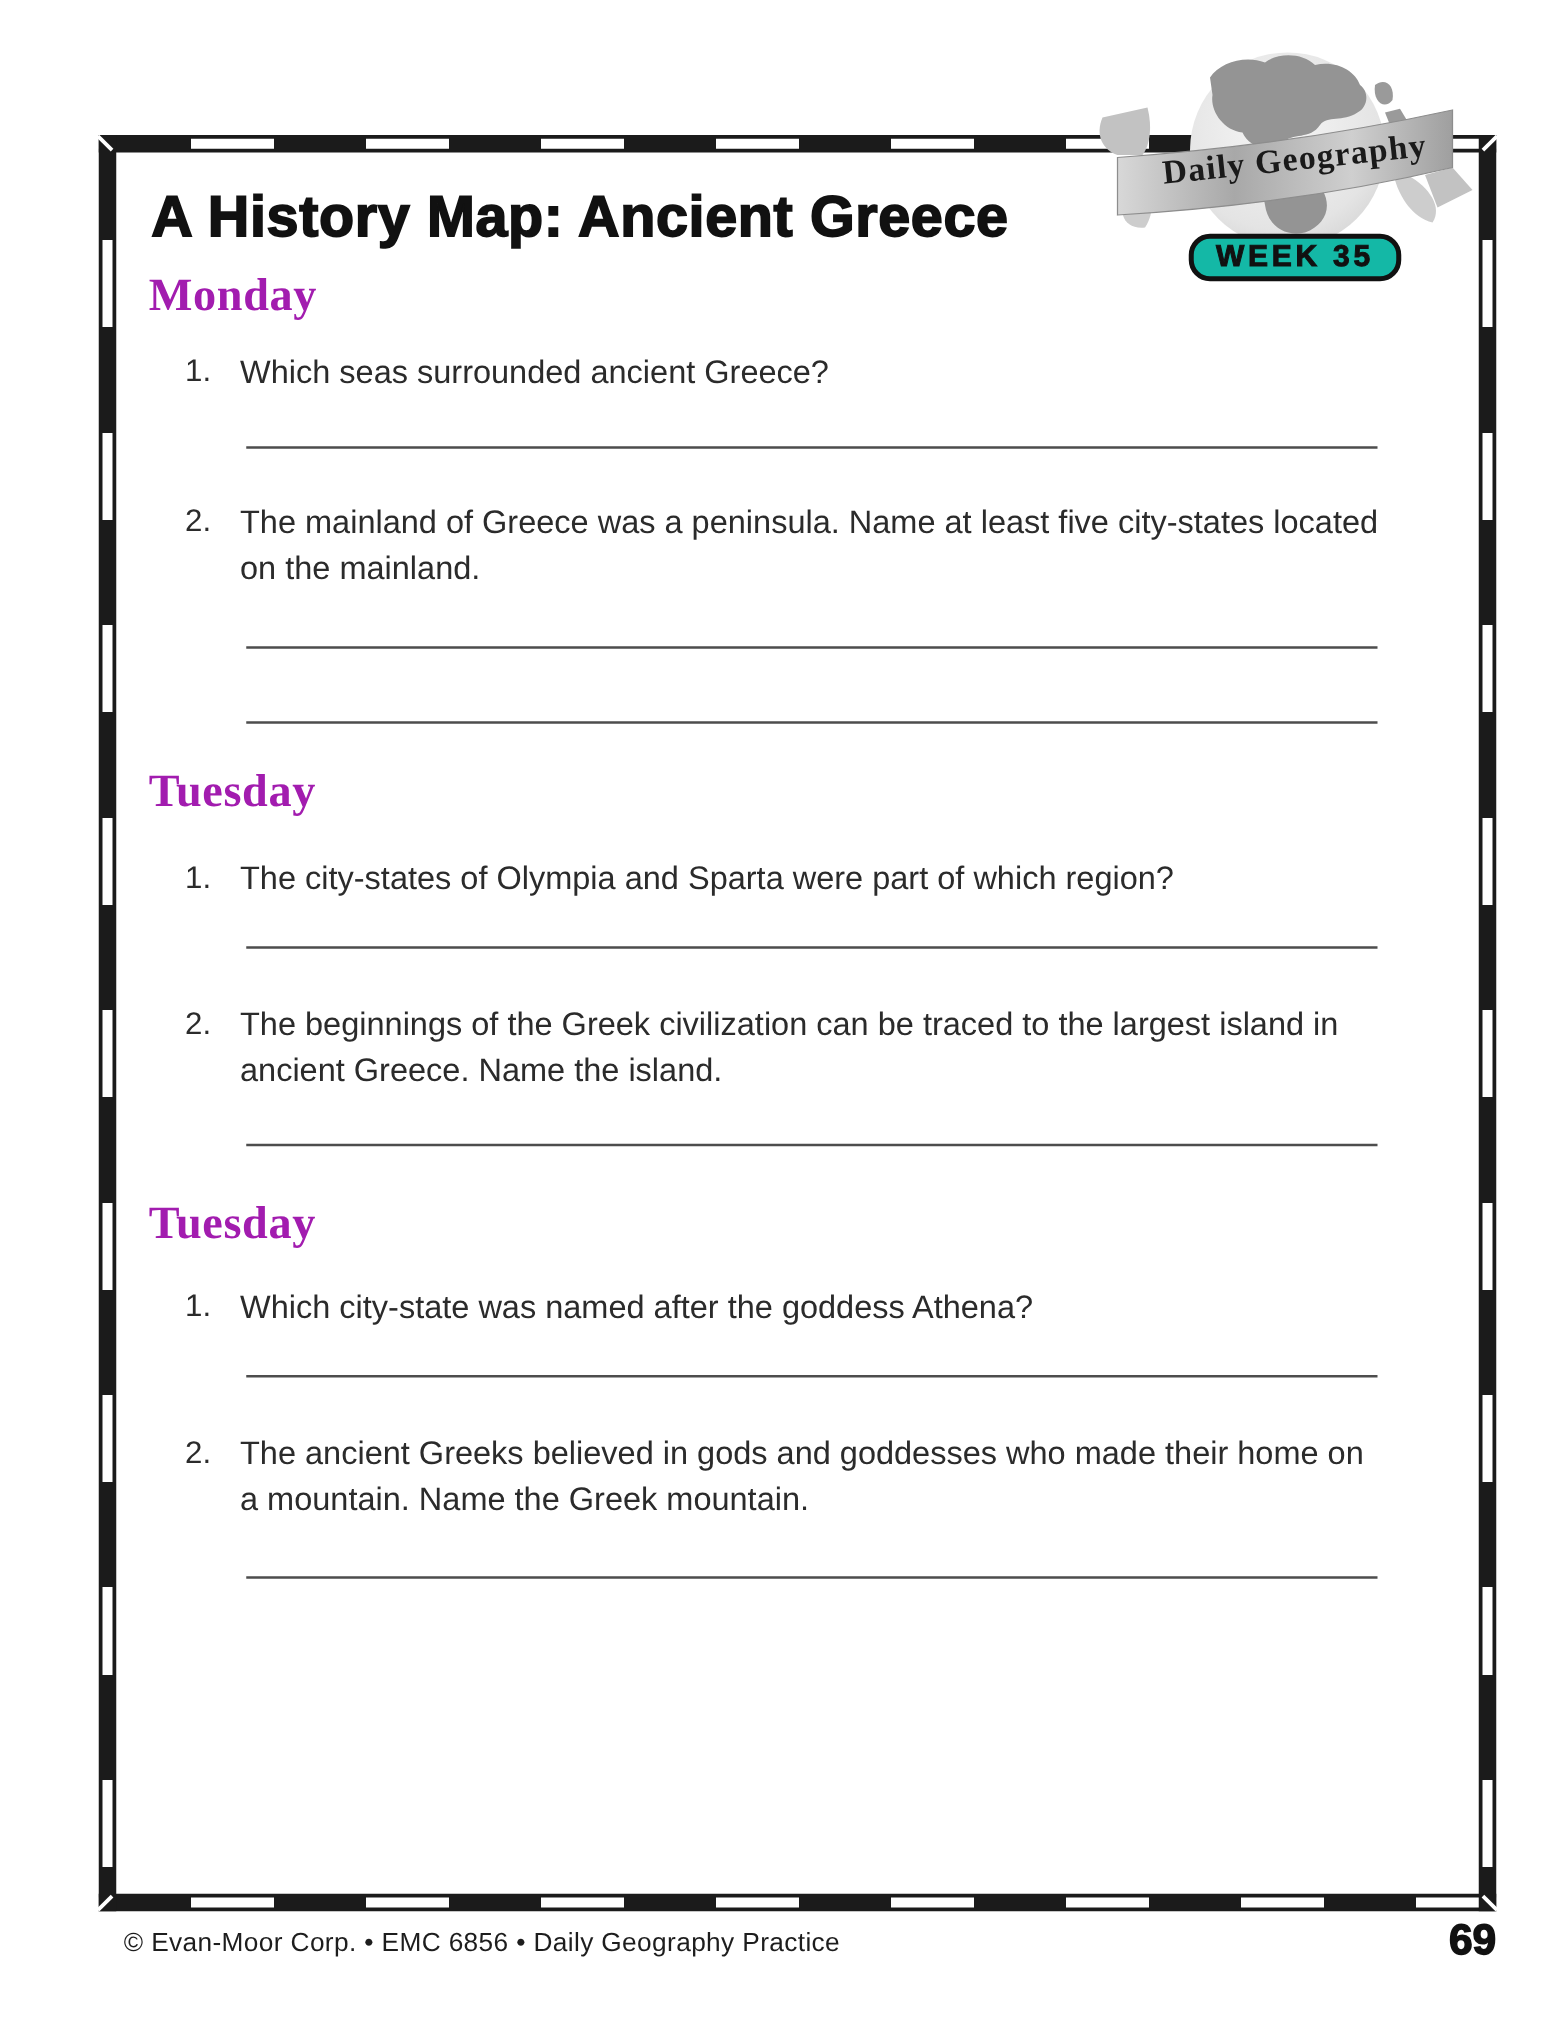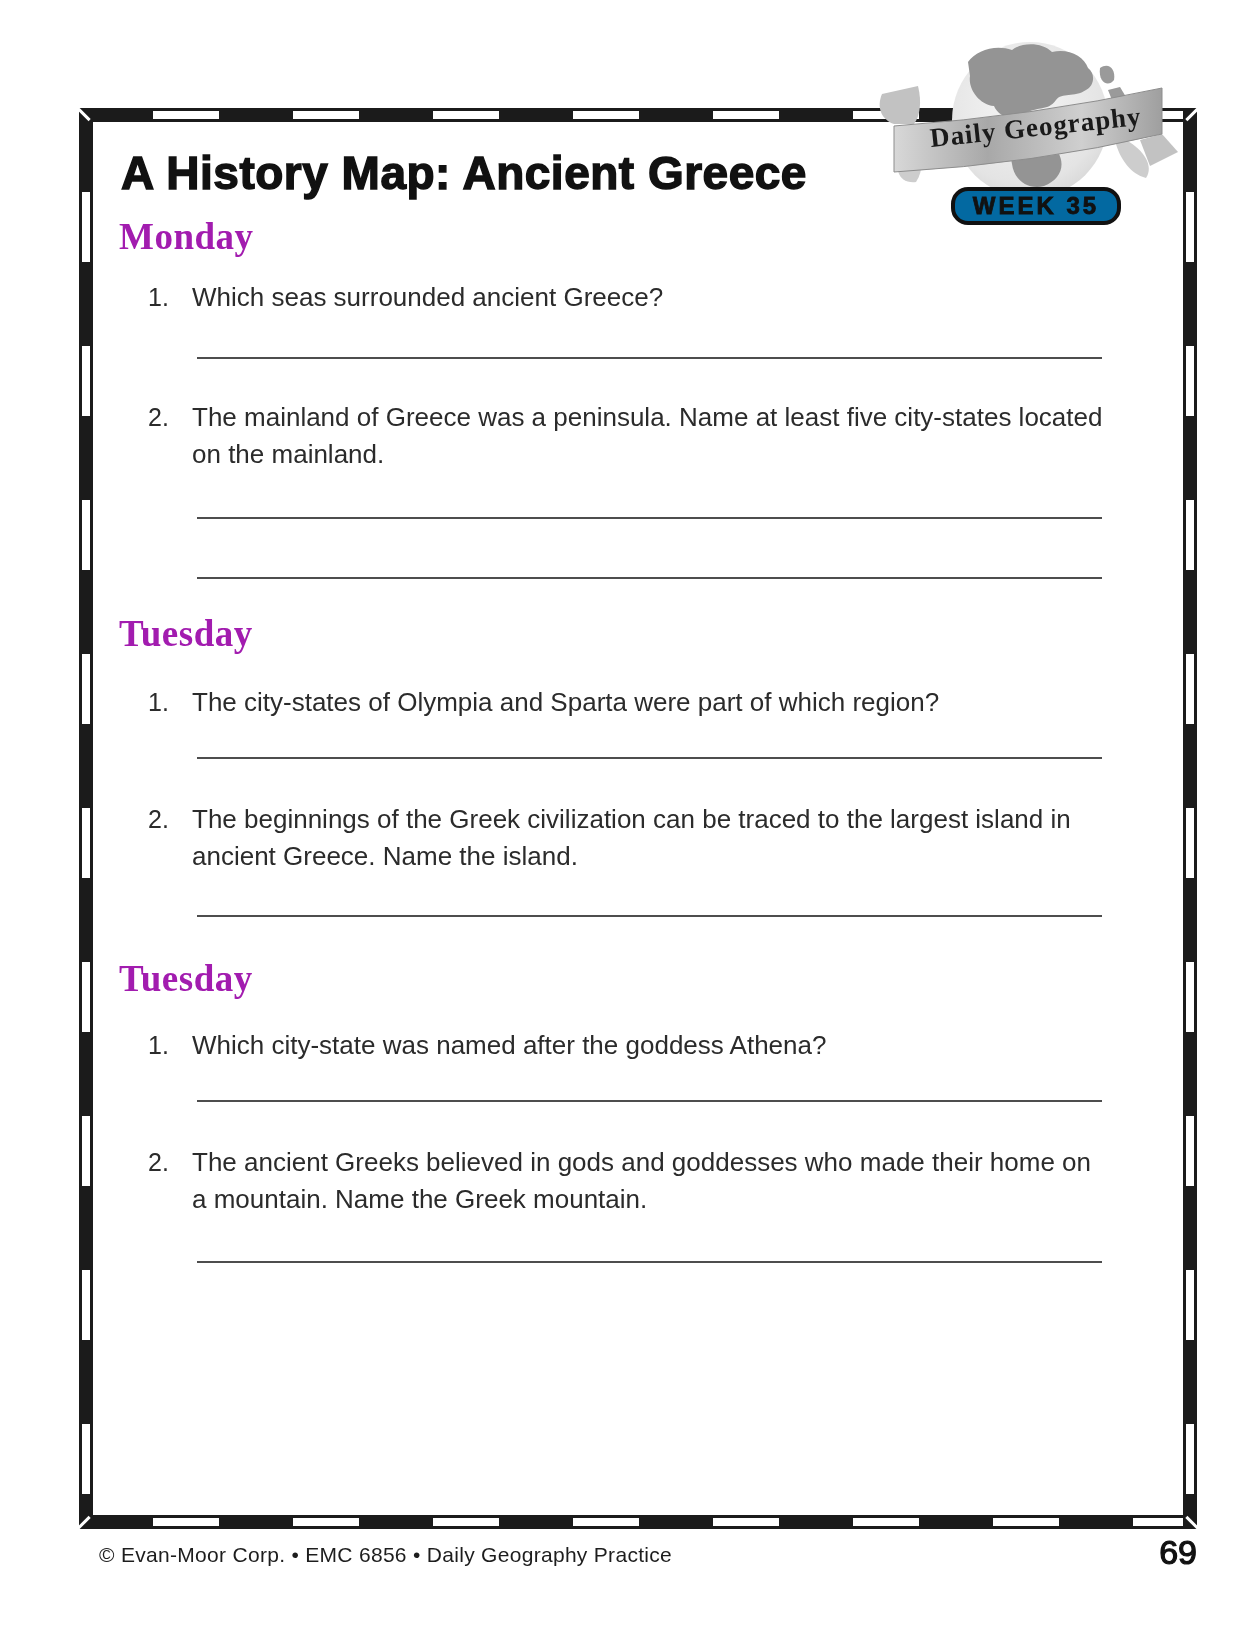--- a/index.html
+++ b/index.html
@@ -31,21 +31,21 @@
 
   
   .page-title {
     position:absolute; left:121px; top:146px; z-index:3;
     font-size:46px; font-weight:700; color:#111; letter-spacing:0.5px;
     -webkit-text-stroke:1.4px #111; white-space:nowrap;
   }
   .globe-wrap { position:absolute; left:864px; top:24px; width:332px; height:210px; z-index:4; }
   .week-badge {
     position:absolute; left:951px; top:187px; width:162px; height:30px; z-index:5;
-    background:#0369a1; border:4px solid #111; border-radius:17px;
+    background:#14b8a6; border:4px solid #111; border-radius:17px;
     display:flex; align-items:center; justify-content:center;
     font-size:24px; font-weight:700; letter-spacing:3px; color:#111;
     -webkit-text-stroke:0.8px #111; white-space:nowrap;
   }
 
   
   .day-heading {
     position:absolute; left:119px; z-index:3;
     font-family:"Liberation Serif", serif; font-weight:700;
     font-size:37px; color:#a21caf; letter-spacing:0.5px;
@@ -84,21 +84,21 @@
   #w-q2 .q-num, #w-q2 .q-text { top:1144px; }
   #line-w2  { top:1261px; }
 
   
   .footer-credit {
     position:absolute; left:80px; top:1543px; z-index:3;
     font-size:21px; color:#1d1d1d; letter-spacing:0.3px; white-space:nowrap;margin-left:19px;
   }
   .page-number {
     position:absolute; right:56px; top:1533px; z-index:3;
-    font-size:34px; font-weight:400; color:#111; -webkit-text-stroke:1.2px #111;
+    font-size:34px; font-weight:700; color:#111; -webkit-text-stroke:1.2px #111;
   }
 </style>
 </head>
 <body>
 
 <div class="frame">
   <div class="band top">
       <div class="dashes"></div>
     </div>
   <div class="band bottom">

